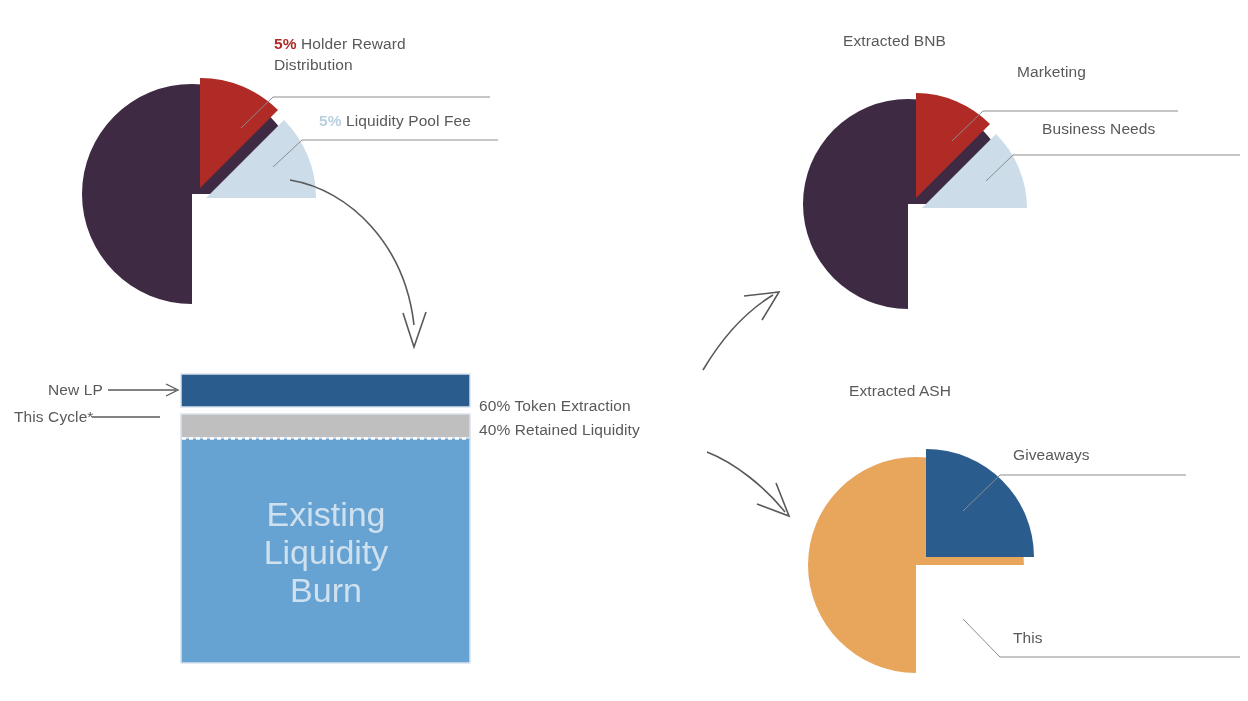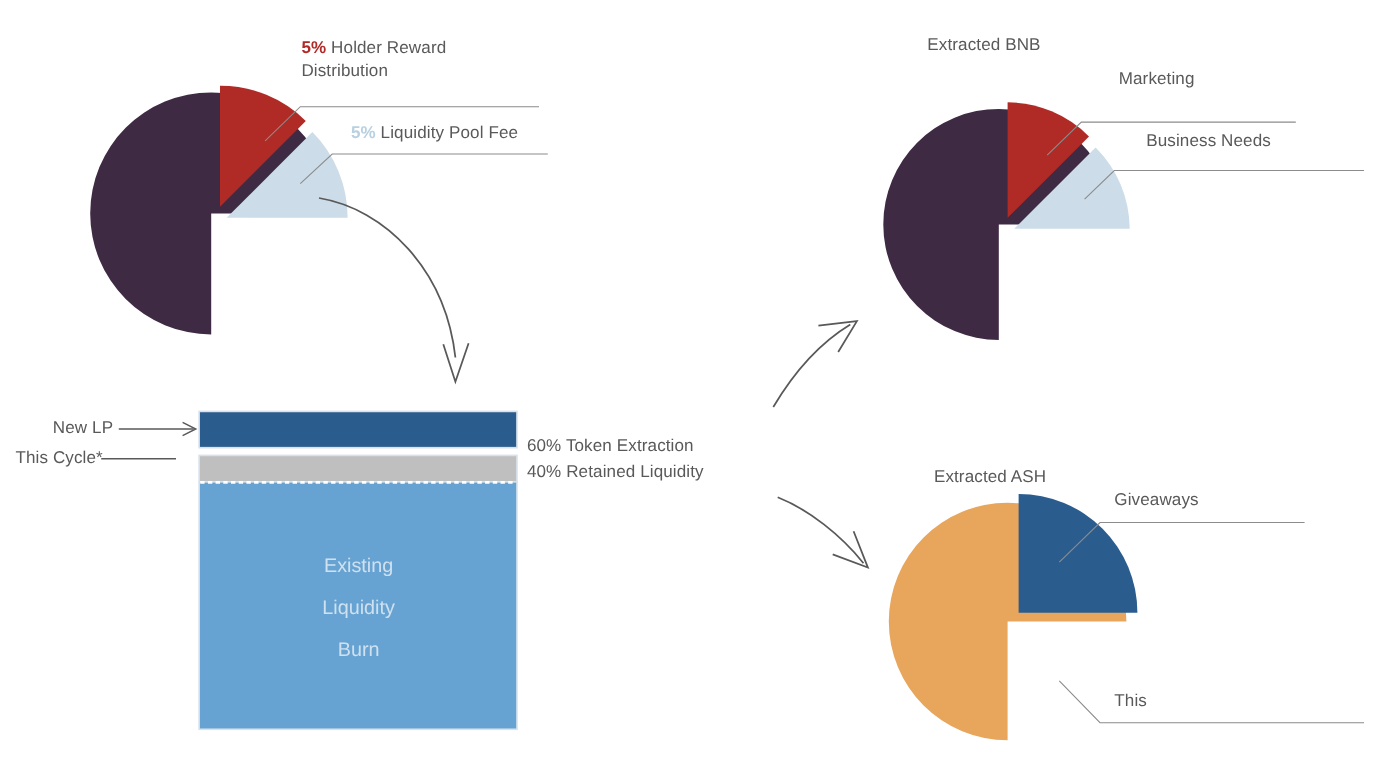--- a/index.html
+++ b/index.html
@@ -30,21 +30,21 @@
     line-height: 21px;
     letter-spacing: 0.1px;
   }
   .lbl .pct-red { color: #b02a26; font-weight: bold; }
   .lbl .pct-blue { color: #b8d0e0; font-weight: bold; }
   .lbl.two-line { white-space: normal; width: 200px; }
   .bar-text {
     position: absolute;
     text-align: center;
     font-family: "Liberation Sans", sans-serif;
-    font-size: 18px;
+    font-size: 34px;
     line-height: 38px;
     color: #cfe0ef;
     width: 290px;
   }
 </style>
 </head>
 <body>
 
 <svg id="canvas" viewBox="0 0 1248 701" xmlns="http://www.w3.org/2000/svg">
 
@@ -133,17 +133,17 @@
   <div>Liquidity</div>
   <div>Burn</div>
 </div>
 
 <div class="lbl" style="left:843px; top:30px;">Extracted BNB</div>
 
 <div class="lbl" style="left:1017px; top:50px;margin-top:11px;">Marketing</div>
 
 <div class="lbl" style="left:1042px; top:118px;">Business Needs</div>
 
-<div class="lbl" style="left:849px; top:423px;">Extracted ASH</div>
+<div class="lbl" style="left:849px; top:380px;">Extracted ASH</div>
 
 <div class="lbl" style="left:1013px; top:444px;">Giveaways</div>
 
 <div class="lbl" style="left:1013px; top:627px;">This</div>
 
 </body></html>

